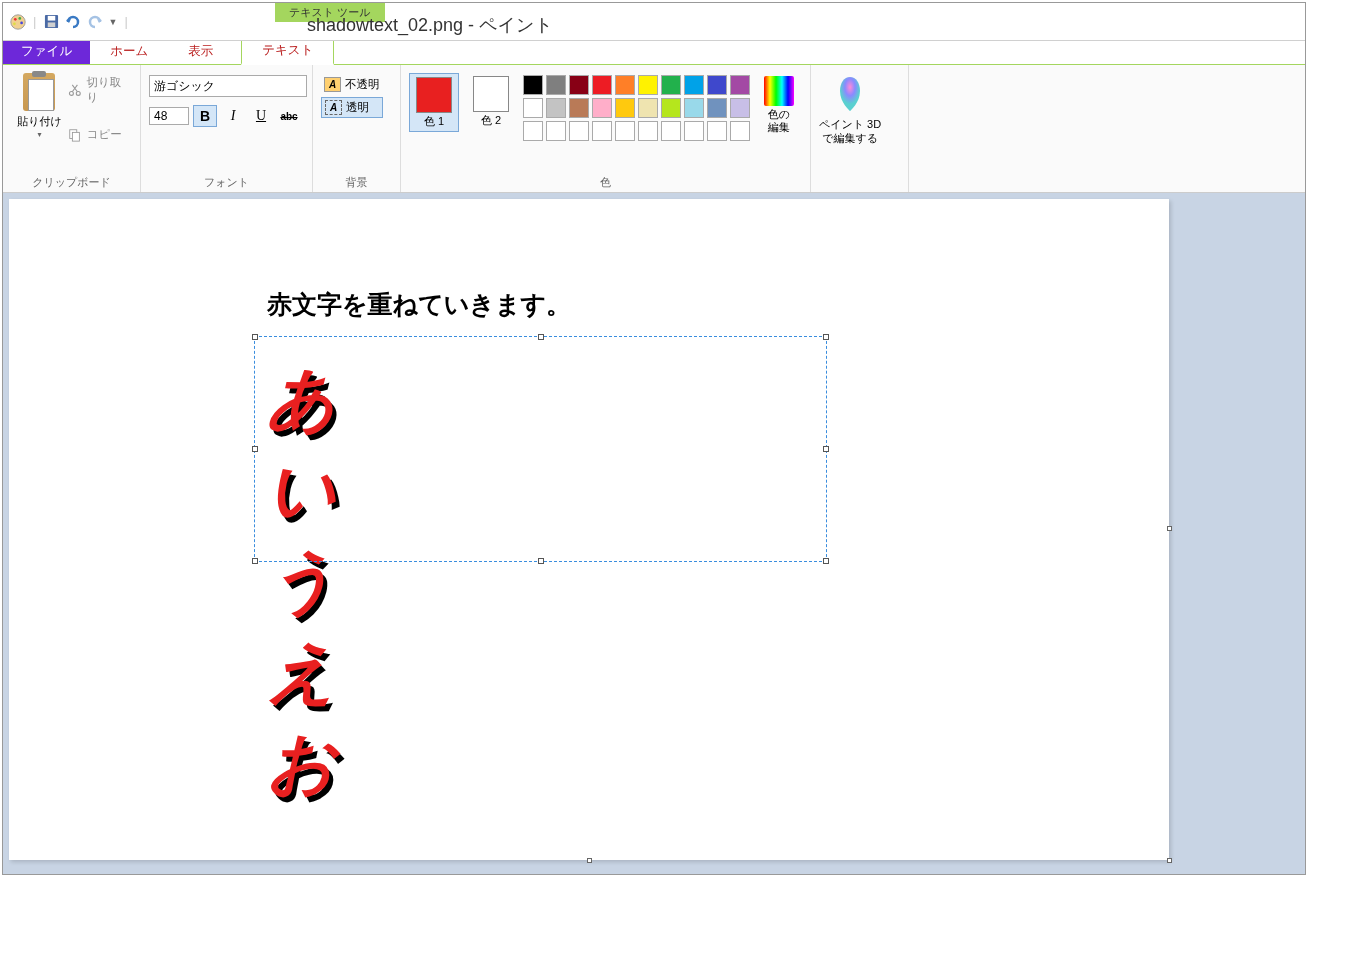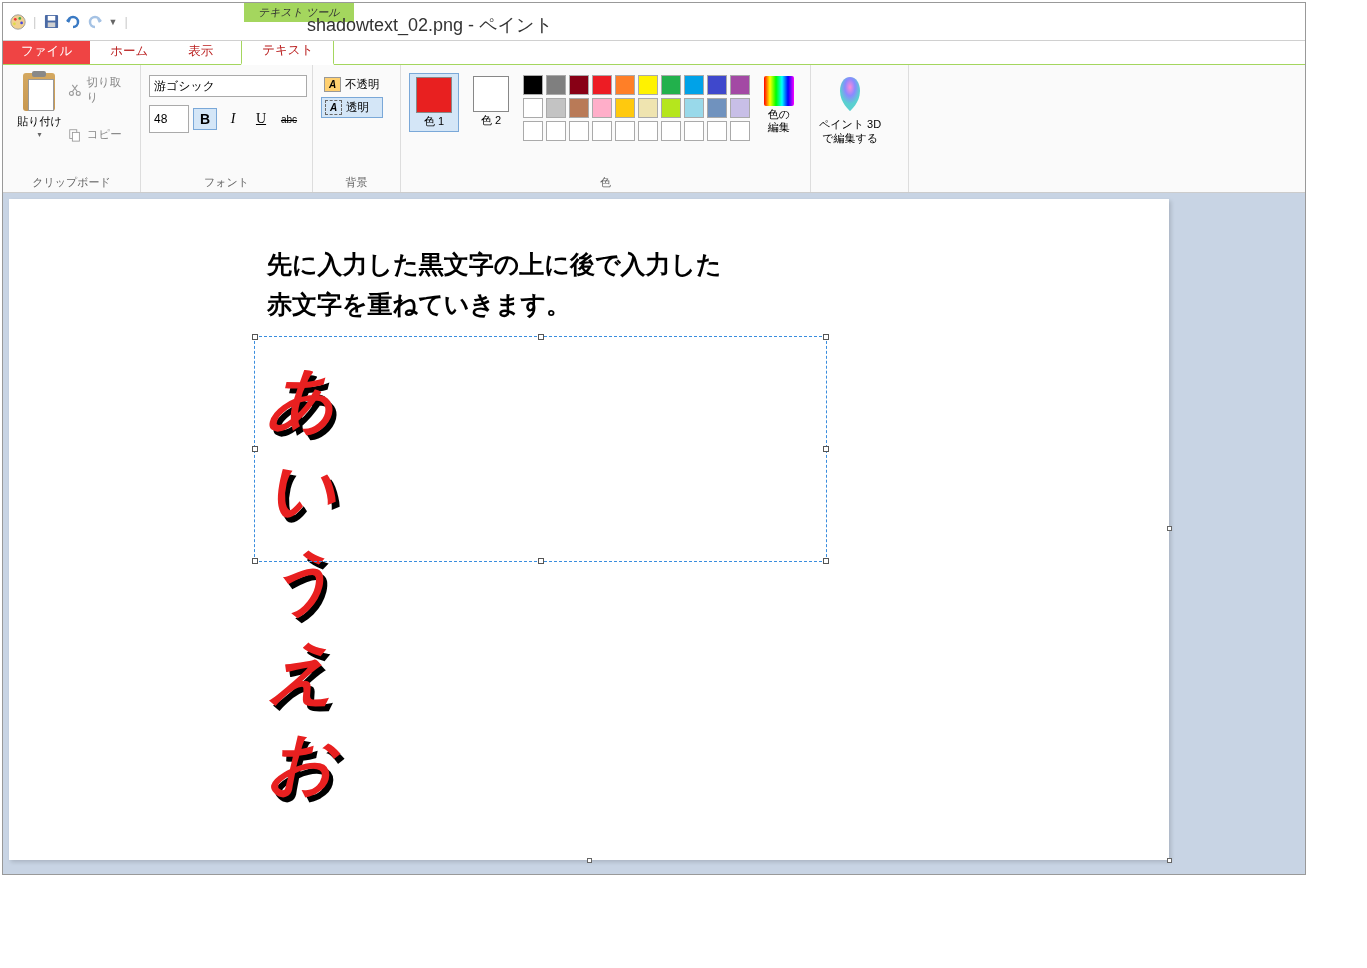--- a/index.html
+++ b/index.html
@@ -6,27 +6,27 @@
     body { background: #fff; width: 1367px; height: 968px; overflow: hidden; }
     .app-window { width: 1304px; height: 873px; border: 1px solid #999; margin: 2px; position: relative; background: #fff; }
     
     
     .title-bar { height: 38px; display: flex; align-items: center; background: #fff; border-bottom: 1px solid #d0d0d0; position: relative; }
     .qat { display: flex; align-items: center; padding-left: 6px; gap: 4px; }
     .app-icon { width: 18px; height: 18px; }
     .qat-sep { color: #ccc; margin: 0 2px; font-size: 13px; }
     .qat-btn { width: 18px; height: 18px; display: flex; align-items: center; justify-content: center; font-size: 13px; }
     .qat-dd { width: 10px; font-size: 9px; color: #666; }
-    .tool-tab-container { margin-left: 44px; font-style: italic; }
+    .tool-tab-container { margin-left: 75px; }
     .tool-tab-label { background: #a4d65e; color: #333; font-size: 11px; padding: 2px 14px; }
     .window-title { position: absolute; left: 304px; top: 10px; font-size: 18px; color: #333; }
     
     
     .tabs-row { height: 24px; display: flex; align-items: flex-end; border-bottom: 1px solid #a4d65e; background: #fff; }
-    .tab-file { background: #ef4444; color: #fff; font-size: 12.5px; padding: 4px 18px; }
+    .tab-file { background: #6d28d9; color: #fff; font-size: 12.5px; padding: 4px 18px; }
     .tab-item { font-size: 12.5px; color: #b91c1c; padding: 4px 20px; cursor: pointer; }
     .tab-item.active { border: 1px solid #a4d65e; border-bottom: 2px solid #fff; background: #fff; margin-bottom: -1px; }
     
     
     .ribbon { height: 128px; border-bottom: 1px solid #ccc; display: flex; background: #fafafa; }
     .ribbon-group { border-right: 1px solid #ddd; padding: 4px 8px 2px 8px; display: flex; flex-direction: column; justify-content: space-between; }
     .group-label { text-align: center; font-size: 11px; color: #666; padding-top: 3px; }
     .group-content { flex: 1; display: flex; align-items: flex-start; }
     
     
@@ -40,21 +40,21 @@
     .clip-side { padding-top: 6px; display: flex; flex-direction: column; gap: 22px; font-size: 11.5px; color: #888; }
     .clip-side-row { display: flex; align-items: center; gap: 5px; }
     .scissors-icon { width: 14px; height: 14px; }
     .copy-icon { width: 14px; height: 14px; }
     
     
     .font-group { width: 172px; }
     .font-controls { display: flex; flex-direction: column; gap: 8px; padding-top: 6px; }
     .font-row { display: flex; gap: 4px; align-items: center; }
     .font-name-select { width: 158px; height: 22px; border: 1px solid #aaa; font-size: 12px; padding: 1px 4px; background: #fff; }
-    .font-size-select { width: 40px; height: 28px; border: 1px solid #aaa; font-size: 12px; padding: 1px 4px; background:#fff; }
+    .font-size-select { width: 40px; height: 18px; border: 1px solid #aaa; font-size: 12px; padding: 1px 4px; background:#fff; }
     .style-btn { width: 24px; height: 22px; border: 1px solid transparent; display: flex; align-items: center; justify-content: center; font-size: 14px; cursor: pointer; }
     .style-btn.active { border: 1px solid #7aa8d8; background: #d4e6f7; }
     .bold { font-weight: bold; }
     .italic { font-style: italic; font-family: serif; }
     .underline { text-decoration: underline; font-family: serif; }
     .strike { font-size: 10px; }
     
     
     .bg-group { width: 88px; }
     .bg-options { display: flex; flex-direction: column; gap: 3px; padding-top: 6px; font-size: 11.5px; }
@@ -180,21 +180,21 @@
 
     <div class="ribbon-group font-group">
       <div class="group-content">
         <div class="font-controls">
           <input class="font-name-select" value="游ゴシック" style="">
           <div class="font-row">
             <input class="font-size-select" value="48" style="">
             <div class="style-btn active bold">B</div>
             <div class="style-btn italic">I</div>
             <div class="style-btn underline">U</div>
-            <div class="style-btn strike" style="text-decoration:line-through;">abc</div>
+            <div class="style-btn strike" style="text-decoration:line-through;font-weight:bold;">abc</div>
           </div>
         </div>
       </div>
       <div class="group-label">フォント</div>
     </div>
 
     <div class="ribbon-group bg-group">
       <div class="group-content">
         <div class="bg-options">
           <div class="bg-opt opaque">
@@ -284,21 +284,21 @@
       </div>
       <div class="group-label"></div>
     </div>
 
   </div>
 
   <div class="canvas-area">
     <div class="canvas">
 
       <div class="canvas-text1">
-        <span>先に入力した黒文字の上に後で入力した</span><br>
+        <br>
         <span>赤文字を重ねていきます。</span>
       </div>
 
       <div class="red-text-container">
         <div class="red-text-shadow">あいうえお</div>
         <div class="red-text-front">あいうえお</div>
       </div>
 
       <div class="text-selection">
         <div class="sel-handle" style="left:-3px; top:-3px;"></div>

